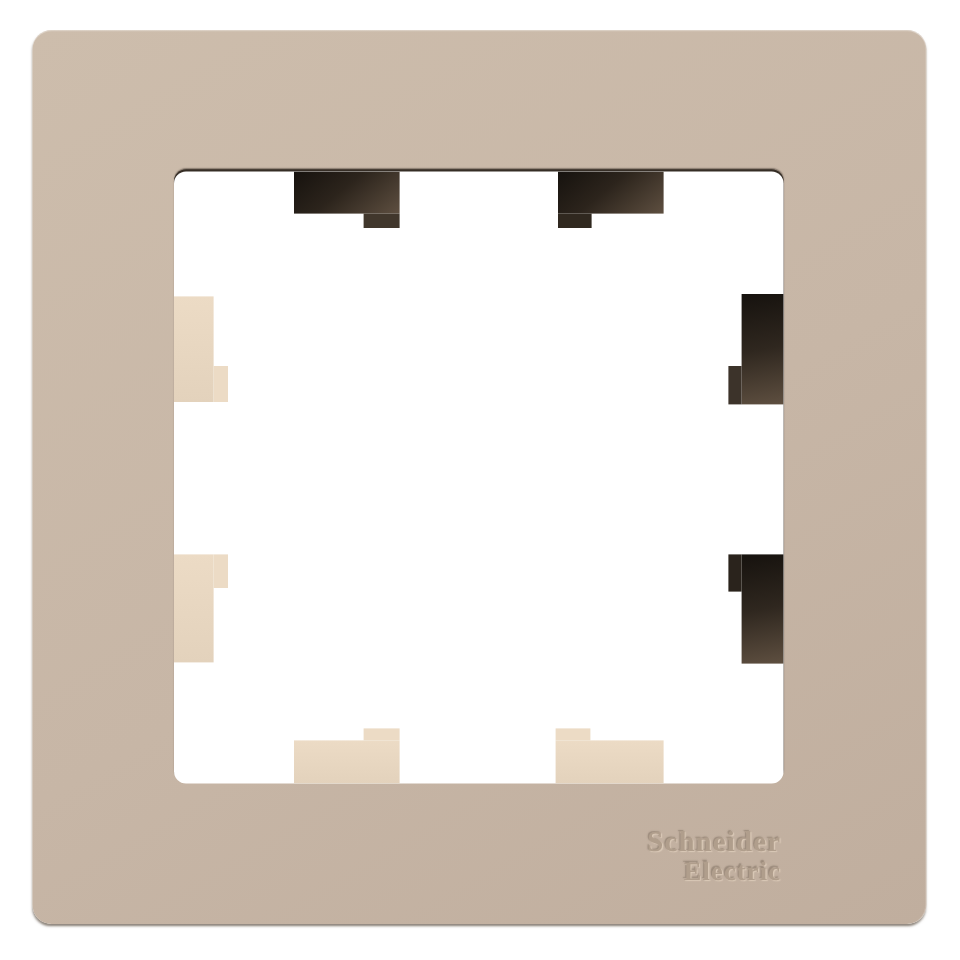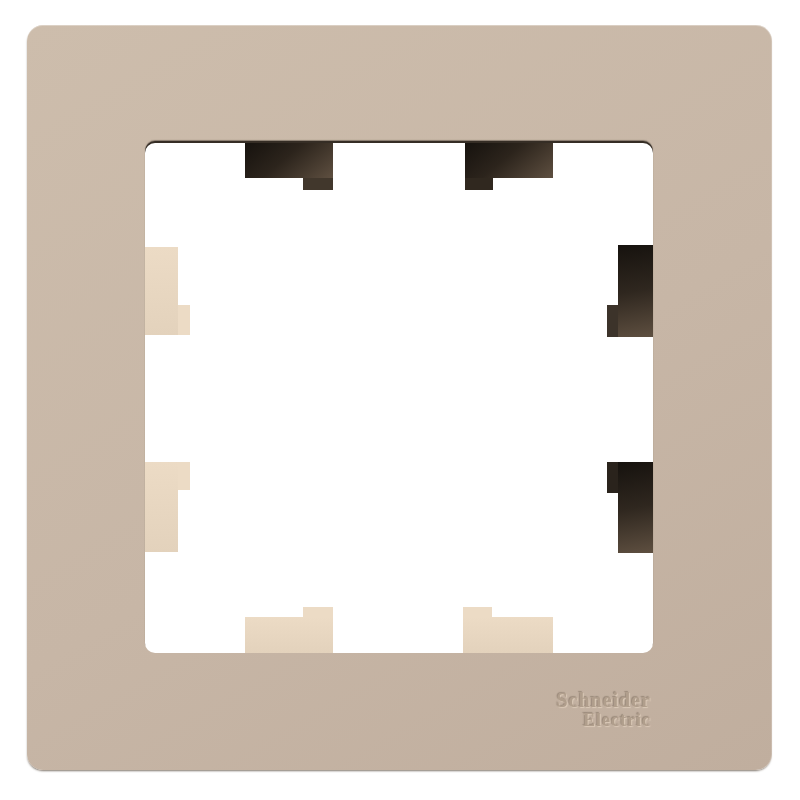--- a/index.html
+++ b/index.html
@@ -107,22 +107,22 @@
     text-align: right;
     color: var(--logo-ink, #b09e8c);
     font-family: "Liberation Serif", serif;
     font-weight: bold;
     line-height: 1;
     text-shadow:
       1px 1px 1px var(--logo-highlight, #dccbb9),
       -1px -1px 1px rgba(82,68,54,0.35);
     user-select: none;
   }
-  .logo-line1 { font-size: 20px; letter-spacing: 1px; }
-  .logo-line2 { font-size: 18px; letter-spacing: 1px; margin-top: 1px; }
+  .logo-line1 { font-size: 24px; letter-spacing: 1px; }
+  .logo-line2 { font-size: 22px; letter-spacing: 1px; margin-top: 1px; }
 </style>
 </head>
 <body>
 
 <div class="stage">
   <div class="frame">
 
     <div class="opening">
       <div class="clip dark-top clip-top-left">
         <div class="step"></div>

